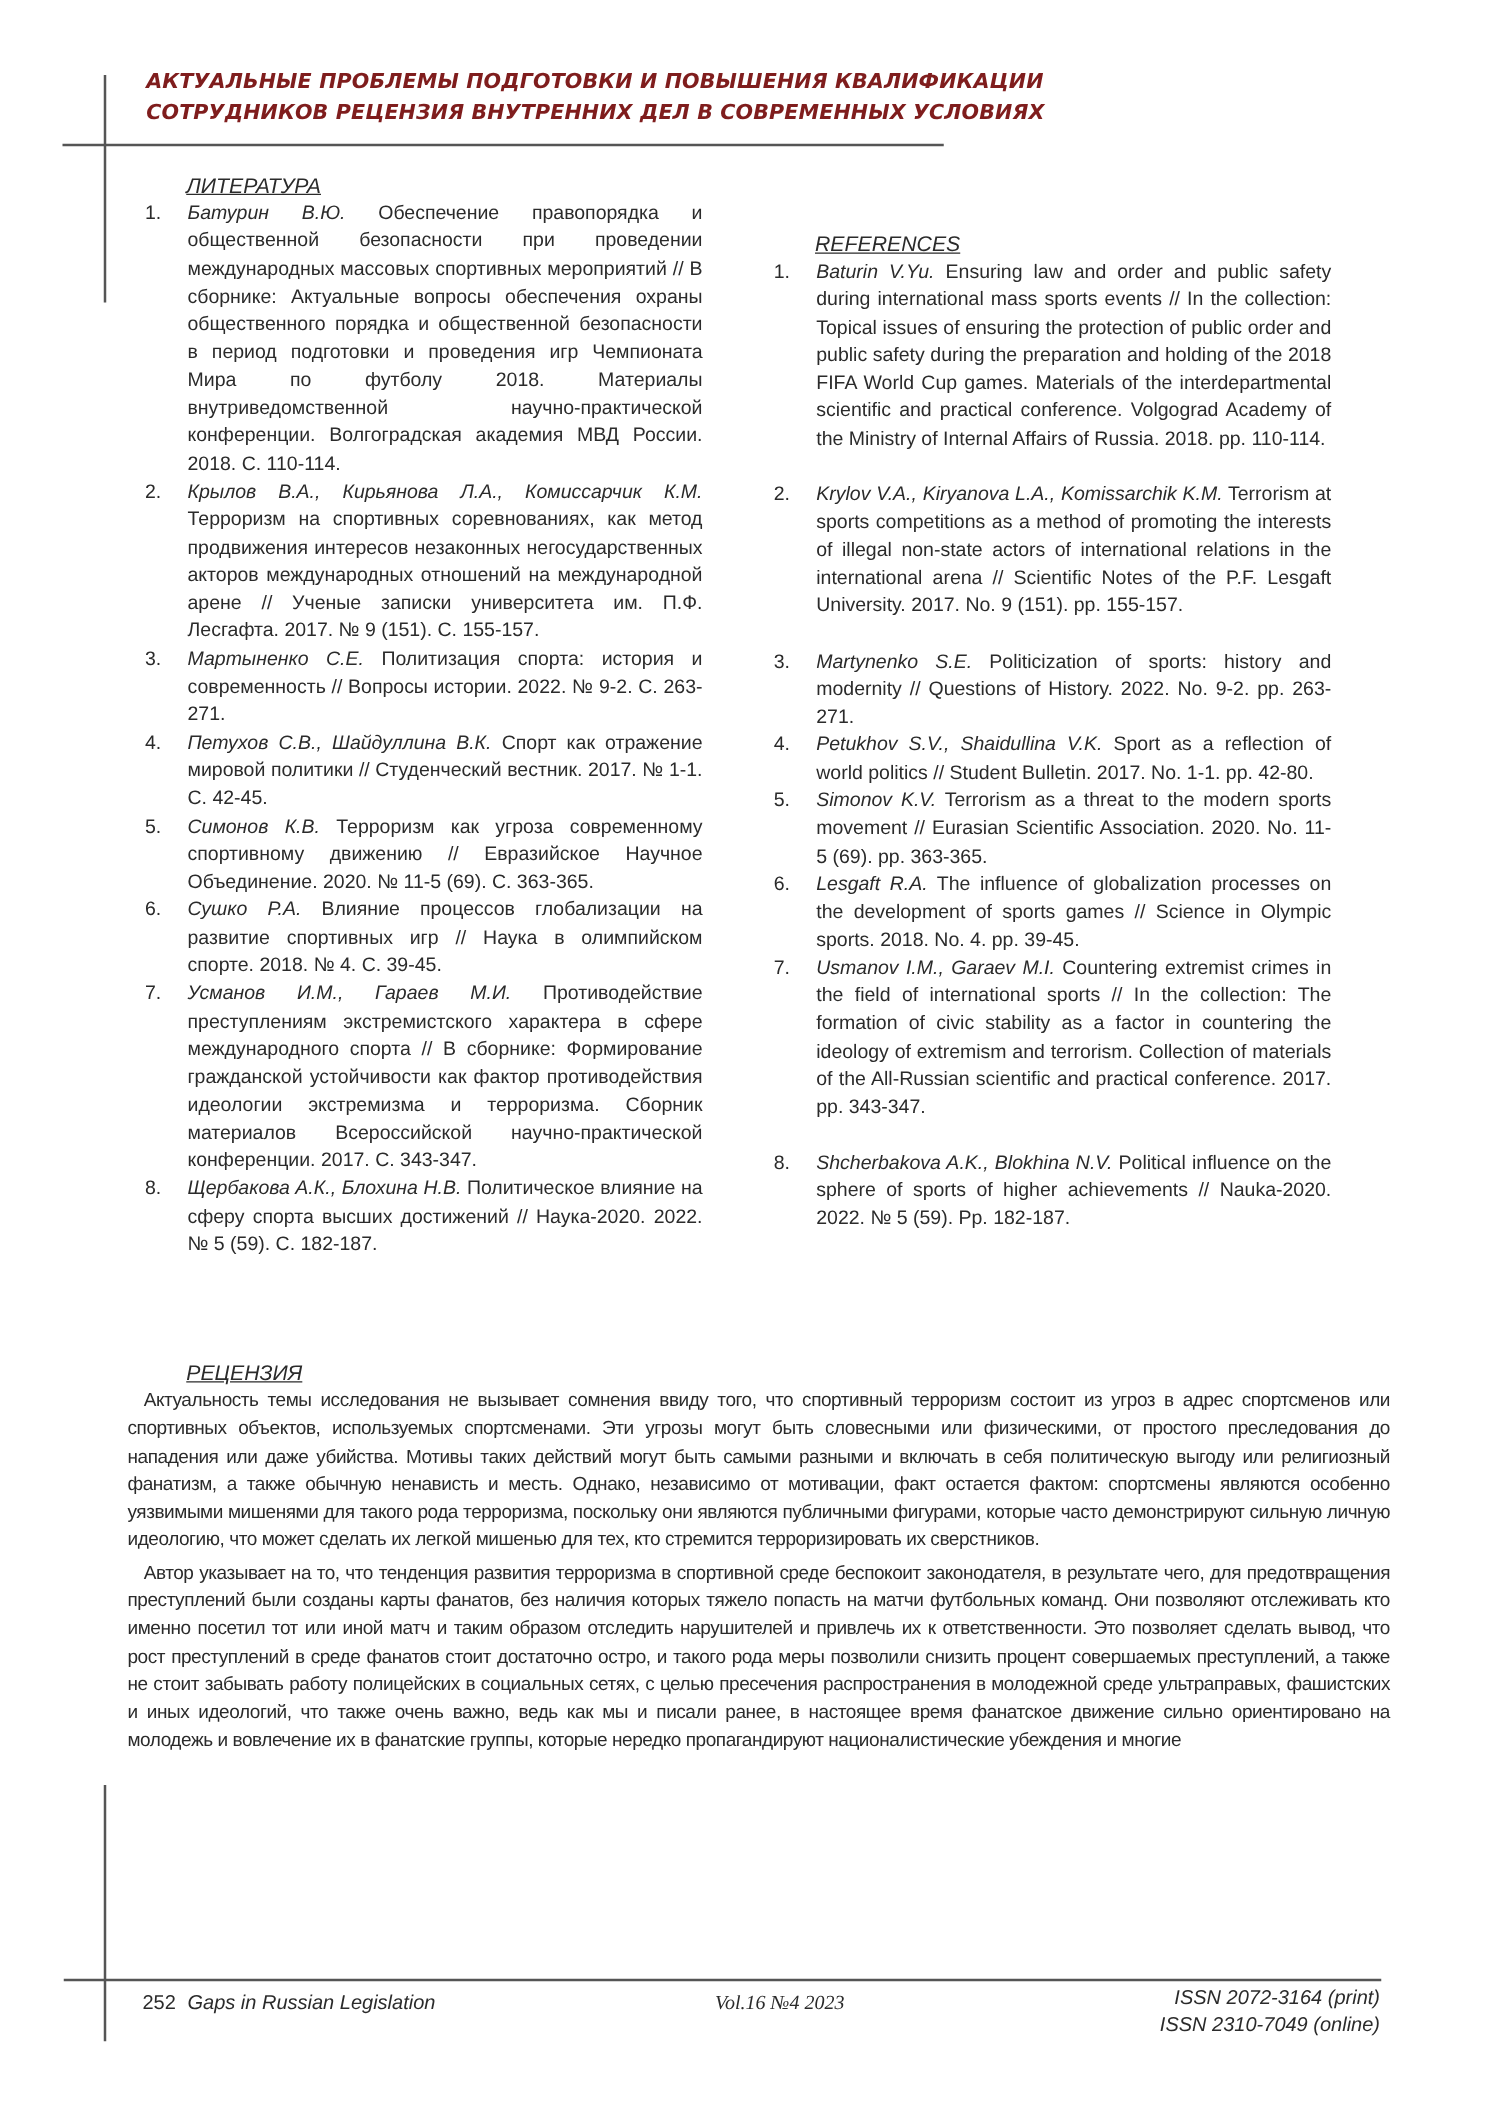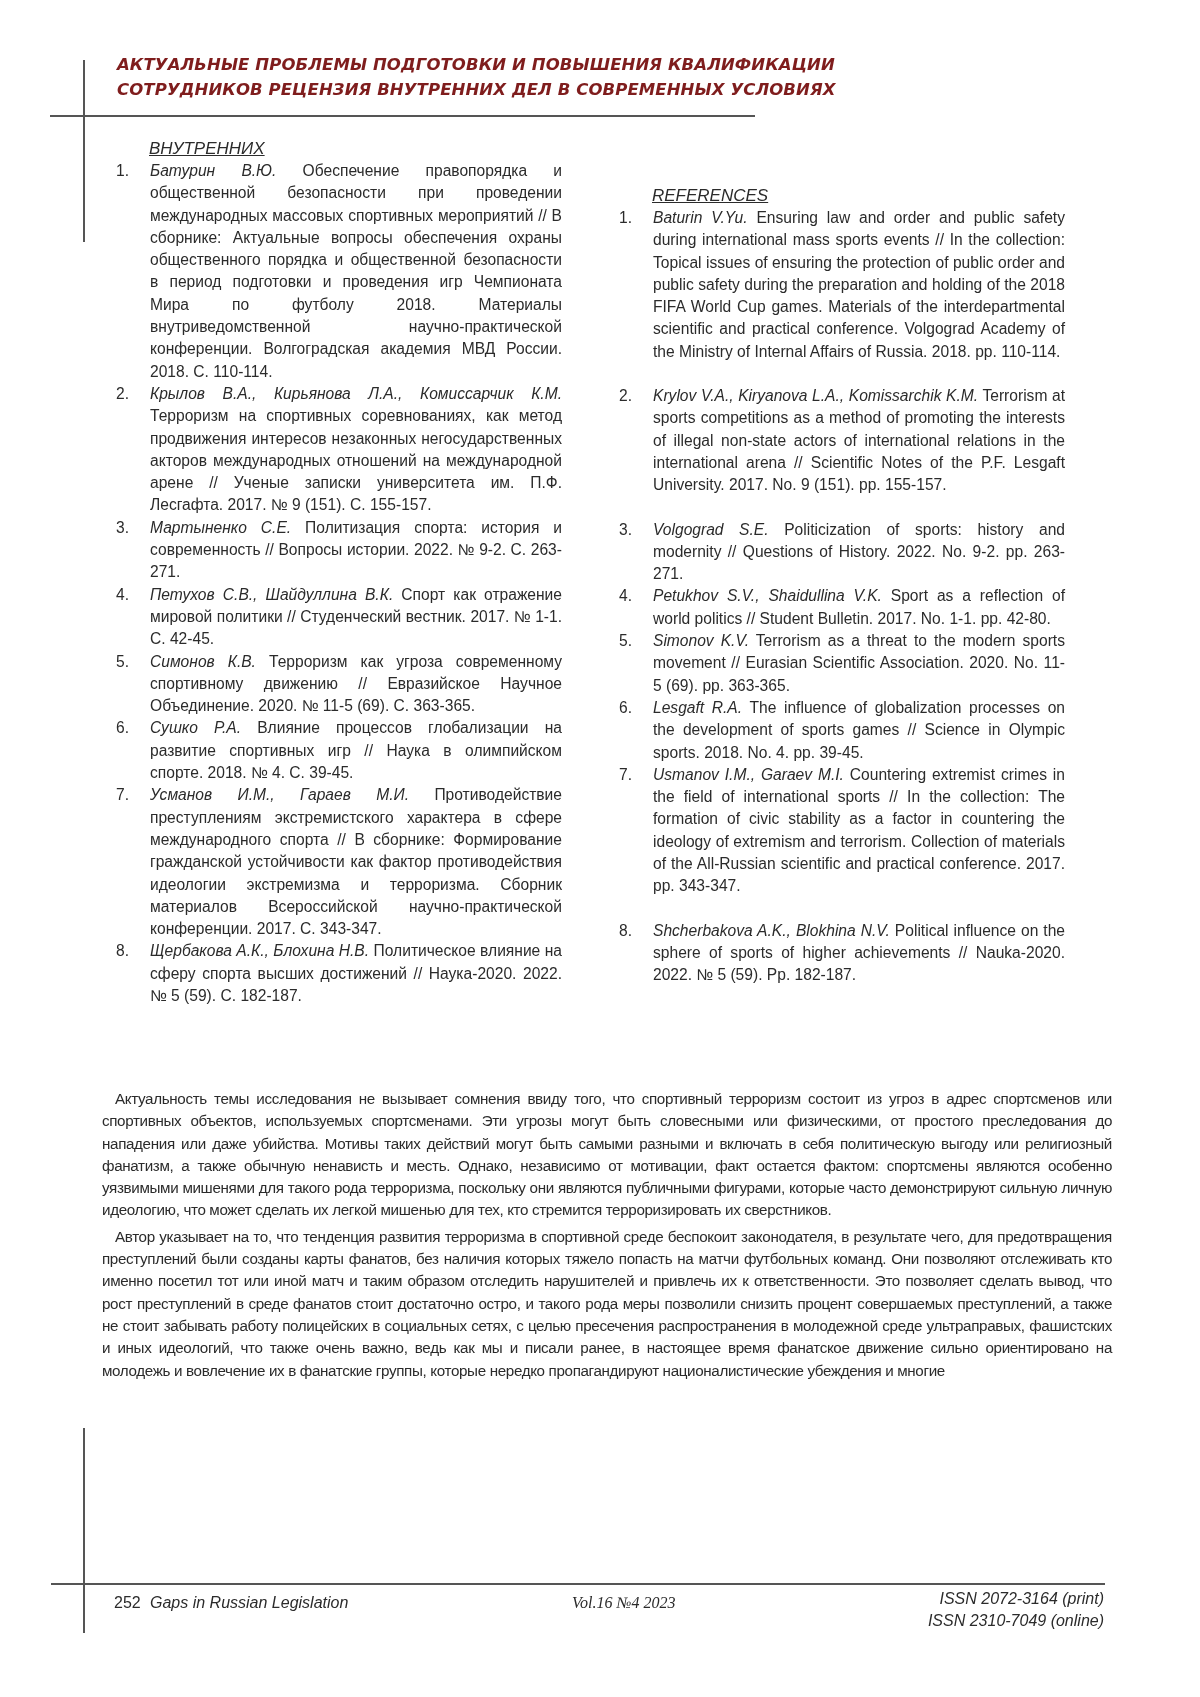--- a/index.html
+++ b/index.html
@@ -68,48 +68,49 @@
 <div class="rule-h" style="left:50px; top:115px; width:705px;"></div>
 <div class="rule-v" style="left:83px; top:1428px; height:205px;"></div>
 <div class="rule-h" style="left:51px; top:1583px; width:1054px;"></div>
 
 <div class="header-title">
   <div>АКТУАЛЬНЫЕ ПРОБЛЕМЫ ПОДГОТОВКИ И ПОВЫШЕНИЯ КВАЛИФИКАЦИИ</div>
   <div>СОТРУДНИКОВ РЕЦЕНЗИЯ ВНУТРЕННИХ ДЕЛ В СОВРЕМЕННЫХ УСЛОВИЯХ</div>
 </div>
 
 <div class="col col-left">
-  <div class="section-title">ВНУТРЕННИХ</div>
+  <div class="section-title">ЛИТЕРАТУРА</div>
   <ol class="ref-list">
     <li class="ref-item"><span class="ref-num">1.</span><span class="ref-authors">Батурин В.Ю.</span><span> Обеспечение правопорядка и общественной безопасности при проведении международных массовых спортивных мероприятий // В сборнике: Актуальные вопросы обеспечения охраны общественного порядка и общественной безопасности в период подготовки и проведения игр Чемпионата Мира по футболу 2018. Материалы внутриведомственной научно-практической конференции. Волгоградская академия МВД России. 2018. С. 110-114.</span></li>
     <li class="ref-item"><span class="ref-num">2.</span><span class="ref-authors">Крылов В.А., Кирьянова Л.А., Комиссарчик К.М.</span><span> Терроризм на спортивных соревнованиях, как метод продвижения интересов незаконных негосударственных акторов международных отношений на международной арене // Ученые записки университета им. П.Ф. Лесгафта. 2017. № 9 (151). С. 155-157.</span></li>
     <li class="ref-item"><span class="ref-num">3.</span><span class="ref-authors">Мартыненко С.Е.</span><span> Политизация спорта: история и современность // Вопросы истории. 2022. № 9-2. С. 263-271.</span></li>
     <li class="ref-item"><span class="ref-num">4.</span><span class="ref-authors">Петухов С.В., Шайдуллина В.К.</span><span> Спорт как отражение мировой политики // Студенческий вестник. 2017. № 1-1. С. 42-45.</span></li>
     <li class="ref-item"><span class="ref-num">5.</span><span class="ref-authors">Симонов К.В.</span><span> Терроризм как угроза современному спортивному движению // Евразийское Научное Объединение. 2020. № 11-5 (69). С. 363-365.</span></li>
     <li class="ref-item"><span class="ref-num">6.</span><span class="ref-authors">Сушко Р.А.</span><span> Влияние процессов глобализации на развитие спортивных игр // Наука в олимпийском спорте. 2018. № 4. С. 39-45.</span></li>
     <li class="ref-item"><span class="ref-num">7.</span><span class="ref-authors">Усманов И.М., Гараев М.И.</span><span> Противодействие преступлениям экстремистского характера в сфере международного спорта // В сборнике: Формирование гражданской устойчивости как фактор противодействия идеологии экстремизма и терроризма. Сборник материалов Всероссийской научно-практической конференции. 2017. С. 343-347.</span></li>
     <li class="ref-item"><span class="ref-num">8.</span><span class="ref-authors">Щербакова А.К., Блохина Н.В.</span><span> Политическое влияние на сферу спорта высших достижений // Наука-2020. 2022. № 5 (59). С. 182-187.</span></li>
   </ol>
 </div>
 
 <div class="col col-right">
   <div class="section-title">REFERENCES</div>
   <ol class="ref-list">
     <li class="ref-item gap"><span class="ref-num">1.</span><span class="ref-authors">Baturin V.Yu.</span><span> Ensuring law and order and public safety during international mass sports events // In the collection: Topical issues of ensuring the protection of public order and public safety during the preparation and holding of the 2018 FIFA World Cup games. Materials of the interdepartmental scientific and practical conference. Volgograd Academy of the Ministry of Internal Affairs of Russia. 2018. pp. 110-114.</span></li>
     <li class="ref-item gap"><span class="ref-num">2.</span><span class="ref-authors">Krylov V.A., Kiryanova L.A., Komissarchik K.M.</span><span> Terrorism at sports competitions as a method of promoting the interests of illegal non-state actors of international relations in the international arena // Scientific Notes of the P.F. Lesgaft University. 2017. No. 9 (151). pp. 155-157.</span></li>
-    <li class="ref-item"><span class="ref-num">3.</span><span class="ref-authors">Volgograd S.E.</span><span> Politicization of sports: history and modernity // Questions of History. 2022. No. 9-2. pp. 263-271.</span></li>
+    <li class="ref-item"><span class="ref-num">3.</span><span class="ref-authors">Martynenko S.E.</span><span> Politicization of sports: history and modernity // Questions of History. 2022. No. 9-2. pp. 263-271.</span></li>
     <li class="ref-item"><span class="ref-num">4.</span><span class="ref-authors">Petukhov S.V., Shaidullina V.K.</span><span> Sport as a reflection of world politics // Student Bulletin. 2017. No. 1-1. pp. 42-80.</span></li>
     <li class="ref-item"><span class="ref-num">5.</span><span class="ref-authors">Simonov K.V.</span><span> Terrorism as a threat to the modern sports movement // Eurasian Scientific Association. 2020. No. 11-5 (69). pp. 363-365.</span></li>
     <li class="ref-item"><span class="ref-num">6.</span><span class="ref-authors">Lesgaft R.A.</span><span> The influence of globalization processes on the development of sports games // Science in Olympic sports. 2018. No. 4. pp. 39-45.</span></li>
     <li class="ref-item gap"><span class="ref-num">7.</span><span class="ref-authors">Usmanov I.M., Garaev M.I.</span><span> Countering extremist crimes in the field of international sports // In the collection: The formation of civic stability as a factor in countering the ideology of extremism and terrorism. Collection of materials of the All-Russian scientific and practical conference. 2017. pp. 343-347.</span></li>
     <li class="ref-item"><span class="ref-num">8.</span><span class="ref-authors">Shcherbakova A.K., Blokhina N.V.</span><span> Political influence on the sphere of sports of higher achievements // Nauka-2020. 2022. № 5 (59). Pp. 182-187.</span></li>
   </ol>
 </div>
 
 <div class="review">
+  <div class="review-title">РЕЦЕНЗИЯ</div>
   <p style="margin-bottom:4px;">Актуальность темы исследования не вызывает сомнения ввиду того, что спортивный терроризм состоит из угроз в адрес спортсменов или спортивных объектов, используемых спортсменами. Эти угрозы могут быть словесными или физическими, от простого преследования до нападения или даже убийства. Мотивы таких действий могут быть самыми разными и включать в себя политическую выгоду или религиозный фанатизм, а также обычную ненависть и месть. Однако, независимо от мотивации, факт остается фактом: спортсмены являются особенно уязвимыми мишенями для такого рода терроризма, поскольку они являются публичными фигурами, которые часто демонстрируют сильную личную идеологию, что может сделать их легкой мишенью для тех, кто стремится терроризировать их сверстников.</p>
   <p>Автор указывает на то, что тенденция развития терроризма в спортивной среде беспокоит законодателя, в результате чего, для предотвращения преступлений были созданы карты фанатов, без наличия которых тяжело попасть на матчи футбольных команд. Они позволяют отслеживать кто именно посетил тот или иной матч и таким образом отследить нарушителей и привлечь их к ответственности. Это позволяет сделать вывод, что рост преступлений в среде фанатов стоит достаточно остро, и такого рода меры позволили снизить процент совершаемых преступлений, а также не стоит забывать работу полицейских в социальных сетях, с целью пресечения распространения в молодежной среде ультраправых, фашистских и иных идеологий, что также очень важно, ведь как мы и писали ранее, в настоящее время фанатское движение сильно ориентировано на молодежь и вовлечение их в фанатские группы, которые нередко пропагандируют националистические убеждения и многие</p>
 </div>
 
 <div class="footer">
   <span class="page-num">252</span>
   <span class="journal">Gaps in Russian Legislation</span>
   <span class="issue">Vol.16  №4  2023</span>
   <div class="issn">
     <div>ISSN 2072-3164 (print)</div>

